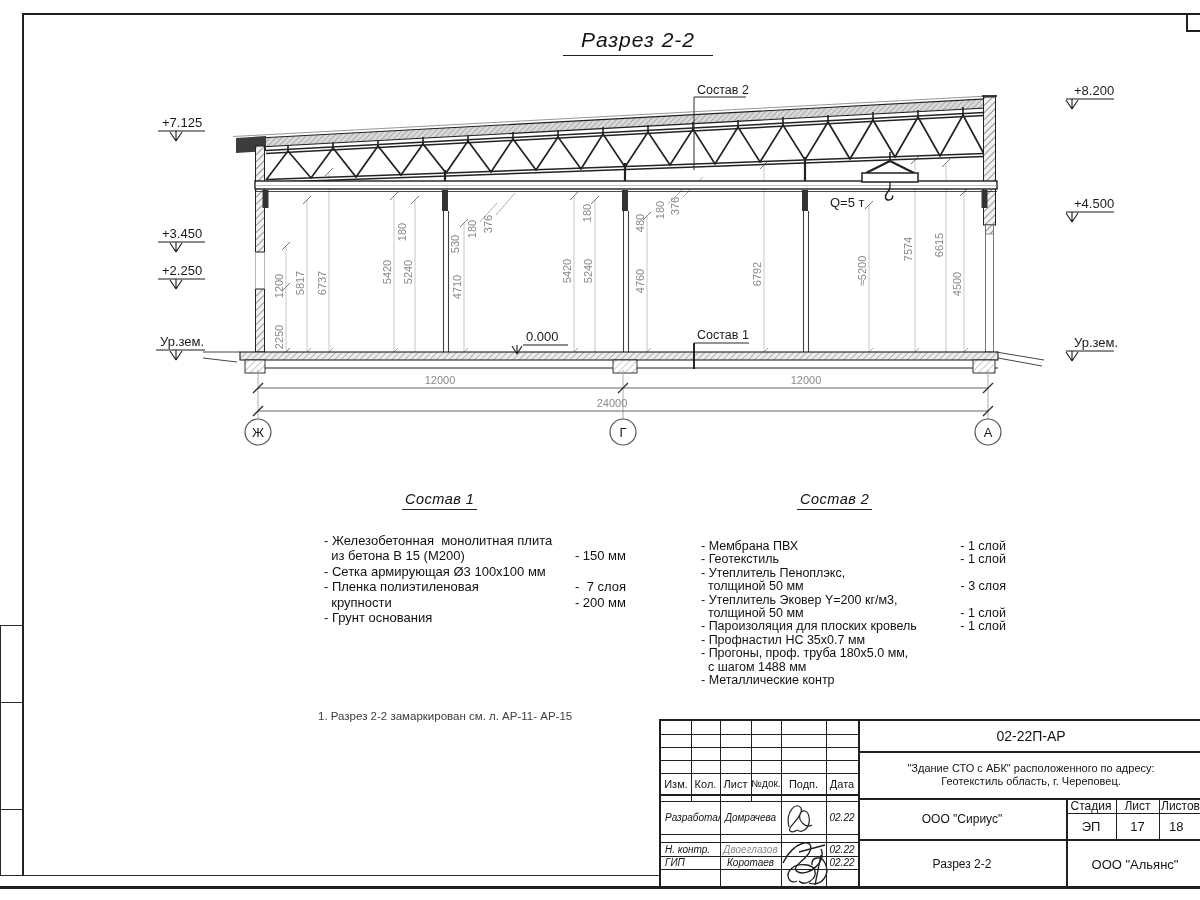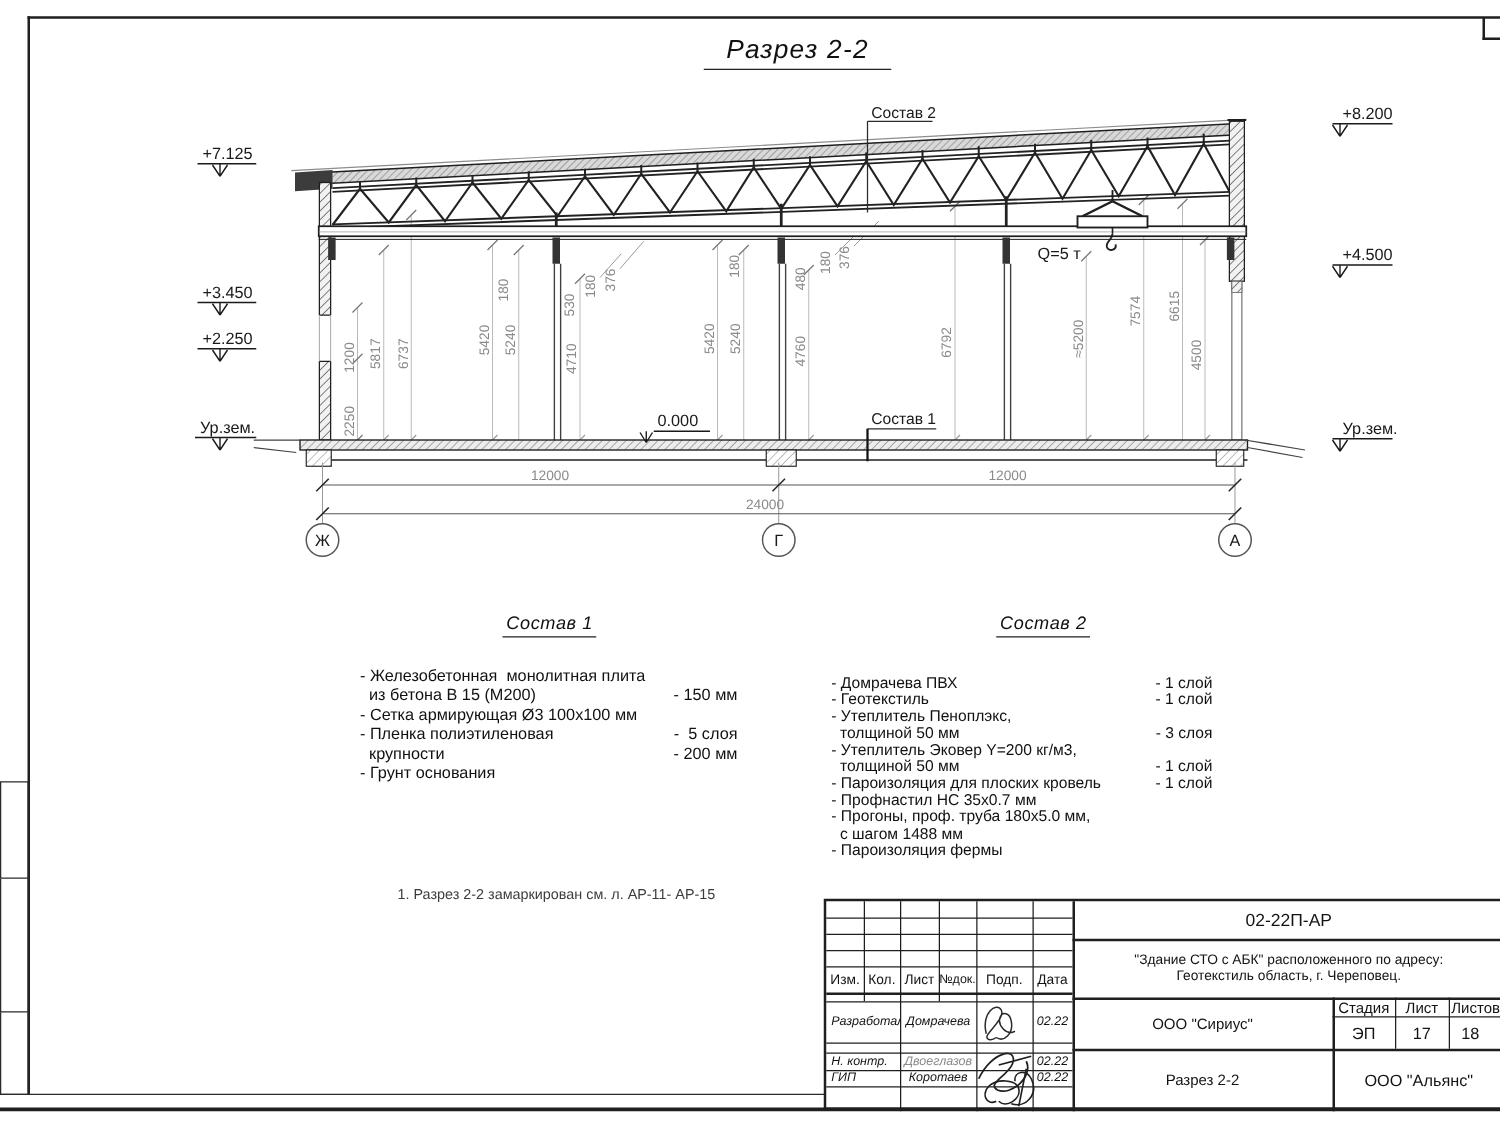--- a/index.html
+++ b/index.html
@@ -23,21 +23,21 @@
     left:563px;top:28px;width:150px;text-align:center;
     font-style:italic;font-size:21px;color:#111;
     border-bottom:1.6px solid #222;padding-bottom:3px;letter-spacing:1px;
   }
   
   .sostav-title{
     top:491px;font-size:14.5px;font-style:italic;color:#111;
     border-bottom:1.2px solid #222;padding:0 3px 2px 3px;letter-spacing:.5px;
   }
   .st1{left:402px;} .st2{left:797px;}
-  .sostav{font-size:13px;color:#111;}
+  .sostav{font-size:13px;color:#111;margin-left:36px;}
   .sostav .row{display:flex;justify-content:space-between;white-space:pre;}
   .sostav1{left:288px;top:533px;width:302px;line-height:15.4px;}
   .sostav2{left:665px;top:540px;width:305px;font-size:12.5px;line-height:13.4px;}
   .note{left:318px;top:710px;font-size:11.5px;color:#3d3d3d;}
   
   .tb{left:659px;top:719px;width:543px;height:169px;border:2px solid #1f1f1f;}
   .tb .vl,.tb .hl{position:absolute;background:#1f1f1f;}
   .tb .vl{width:1.2px;} .tb .hl{height:1.2px;}
   .tb .thick{background:#1f1f1f;}
   .cell{position:absolute;display:flex;align-items:center;justify-content:center;
@@ -240,38 +240,38 @@
     <path d="M694,343 H749" stroke="#2a2a2a" stroke-width="1" fill="none"></path>
     <path d="M694,343 V369" stroke="#111" stroke-width="1.8" fill="none"></path>
   </g>
 </svg>
 
 <div class="abs sostav-title st1">Состав 1</div>
 <div class="abs sostav sostav1">
   <div class="row"><span>- Железобетонная  монолитная плита</span><span></span></div>
   <div class="row"><span>  из бетона В 15 (М200)</span><span>- 150 мм</span></div>
   <div class="row"><span>- Сетка армирующая Ø3 100х100 мм</span><span></span></div>
-  <div class="row"><span>- Пленка полиэтиленовая</span><span>-  5 слоя</span></div>
+  <div class="row"><span>- Пленка полиэтиленовая</span><span>-  7 слоя</span></div>
   <div class="row"><span>  крупности</span><span>- 200 мм</span></div>
   <div class="row"><span>- Грунт основания</span><span></span></div>
 </div>
 
 <div class="abs sostav-title st2">Состав 2</div>
 <div class="abs sostav sostav2">
-  <div class="row"><span>- Домрачева ПВХ</span><span>- 1 слой</span></div>
+  <div class="row"><span>- Мембрана ПВХ</span><span>- 1 слой</span></div>
   <div class="row"><span>- Геотекстиль</span><span>- 1 слой</span></div>
   <div class="row"><span>- Утеплитель Пеноплэкс,</span><span></span></div>
   <div class="row"><span>  толщиной 50 мм</span><span>- 3 слоя</span></div>
   <div class="row"><span>- Утеплитель Эковер Y=200 кг/м3,</span><span></span></div>
   <div class="row"><span>  толщиной 50 мм</span><span>- 1 слой</span></div>
   <div class="row"><span>- Пароизоляция для плоских кровель</span><span>- 1 слой</span></div>
   <div class="row"><span>- Профнастил НС 35х0.7 мм</span><span></span></div>
   <div class="row"><span>- Прогоны, проф. труба 180х5.0 мм,</span><span></span></div>
   <div class="row"><span>  с шагом 1488 мм</span><span></span></div>
-  <div class="row"><span>- Пароизоляция фермы</span><span></span></div>
+  <div class="row"><span>- Металлические контр</span><span></span></div>
 </div>
 
 <div class="abs note">1. Разрез 2-2 замаркирован см. л. АР-11- АР-15</div>
 
 <div class="abs tb">
 
   <div class="vl" style="left:30px;top:0;height:80px"></div>
   <div class="vl" style="left:59px;top:0;height:168px"></div>
   <div class="vl" style="left:90px;top:0;height:80px"></div>
   <div class="vl" style="left:120px;top:0;height:168px"></div>

